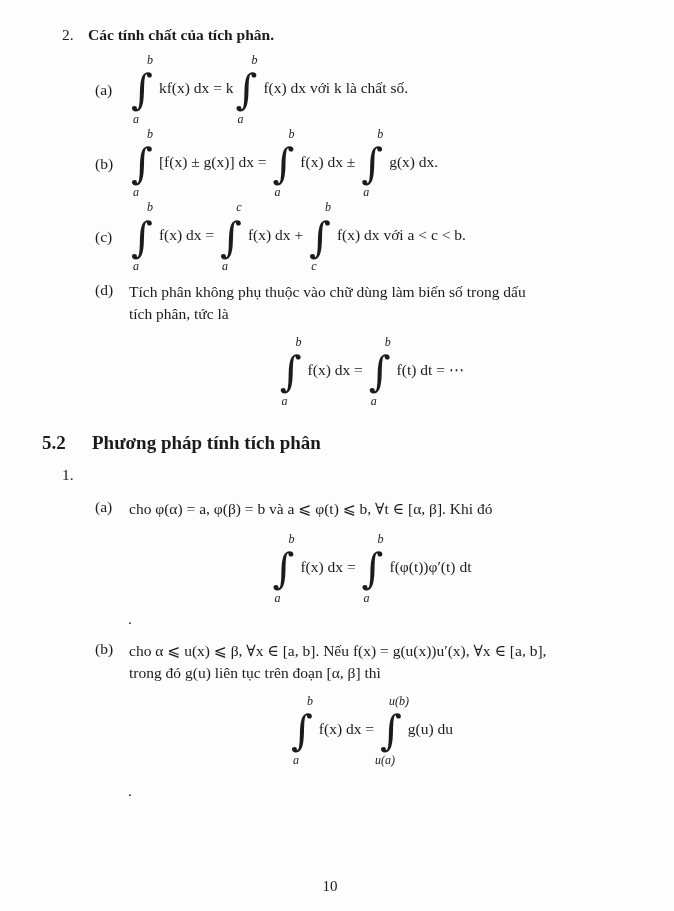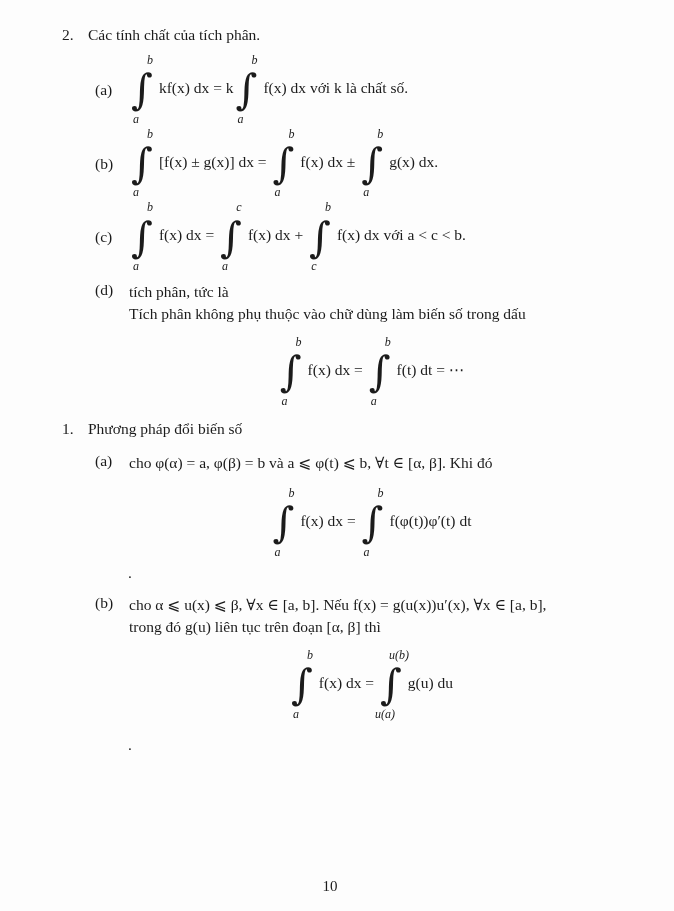--- a/index.html
+++ b/index.html
@@ -10,21 +10,21 @@
     color:#1b1b1b;
     font-family:"Liberation Serif","DejaVu Serif",serif;
     font-size:15.5px;
     box-sizing:border-box;
     padding-top:26px;
     overflow:hidden;
   }
   .row{display:flex;align-items:center;}
   .l1{margin-left:62px;}
   .enum-num{flex:none;width:26px;}
-  .h-bold{font-weight:normal;}
+  .h-bold{font-weight:bold;}
   .l2{margin-left:95px;}
   .lbl{flex:none;width:34px;align-self:center;}
   .l2.text-item .lbl{align-self:flex-start;}
   .heading-row{margin-bottom:10px;}
   .prop-row{margin-top:2px;}
   .para{display:block;}
   .pline{display:block;line-height:1.38;}
   .mr{font-style:normal;white-space:pre;}
   .mi{white-space:pre;}
   .math-line{display:inline-block;white-space:nowrap;}
@@ -105,40 +105,43 @@
         </span><span class="mi">f(x)</span><span class="mr"> d</span><span class="mi">x</span><span class="mr"> + </span><span class="int">
           <span class="int-top">b</span>
           <span class="int-glyph">∫</span>
           <span class="int-bot">c</span>
         </span><span class="mi">f(x)</span><span class="mr"> d</span><span class="mi">x</span><span class="mr"> với </span><span class="mi">a</span><span class="mr"> &lt; </span><span class="mi">c</span><span class="mr"> &lt; </span><span class="mi">b</span><span class="mr">.</span></span>
   </div>
 
   <div class="row l2 text-item" style="margin-top:8px;">
     <span class="lbl">(d)</span>
     <span class="para">
+      <span class="pline">Tích phân không phụ thuộc vào chữ dùng làm biến số trong dấu</span>
       <span class="pline">tích phân, tức là</span>
-      <span class="pline">Tích phân không phụ thuộc vào chữ dùng làm biến số trong dấu</span>
     </span>
   </div>
   <div class="display d-prop">
     <span class="math-line"><span class="int">
           <span class="int-top">b</span>
           <span class="int-glyph">∫</span>
           <span class="int-bot">a</span>
         </span><span class="mi">f(x)</span><span class="mr"> d</span><span class="mi">x</span><span class="mr"> = </span><span class="int">
           <span class="int-top">b</span>
           <span class="int-glyph">∫</span>
           <span class="int-bot">a</span>
         </span><span class="mi">f(t)</span><span class="mr"> d</span><span class="mi">t</span><span class="mr"> = ⋯</span></span>
   </div>
 
+  <div class="sec-head">
+    <span class="sec-num">5.2</span>
+    <span>Phương pháp tính tích phân</span>
+  </div>
 
   <div class="row l1 m1-head">
     <span class="enum-num">1.</span>
-    <span class="h-bold">Phương pháp đổi biến số</span>
   </div>
 
   <div class="row l2 text-item item-a">
     <span class="lbl">(a)</span>
     <span class="para">
       <span class="pline"><span class="mr">cho </span><span class="mi">φ(α)</span><span class="mr"> = </span><span class="mi">a</span><span class="mr">, </span><span class="mi">φ(β)</span><span class="mr"> = </span><span class="mi">b</span><span class="mr"> và </span><span class="mi">a</span><span class="mr"> ⩽ </span><span class="mi">φ(t)</span><span class="mr"> ⩽ </span><span class="mi">b</span><span class="mr">, ∀</span><span class="mi">t</span><span class="mr"> ∈ [</span><span class="mi">α, β</span><span class="mr">]. Khi đó</span></span>
     </span>
   </div>
   <div class="display disp-a">
     <span class="math-line"><span class="int">

